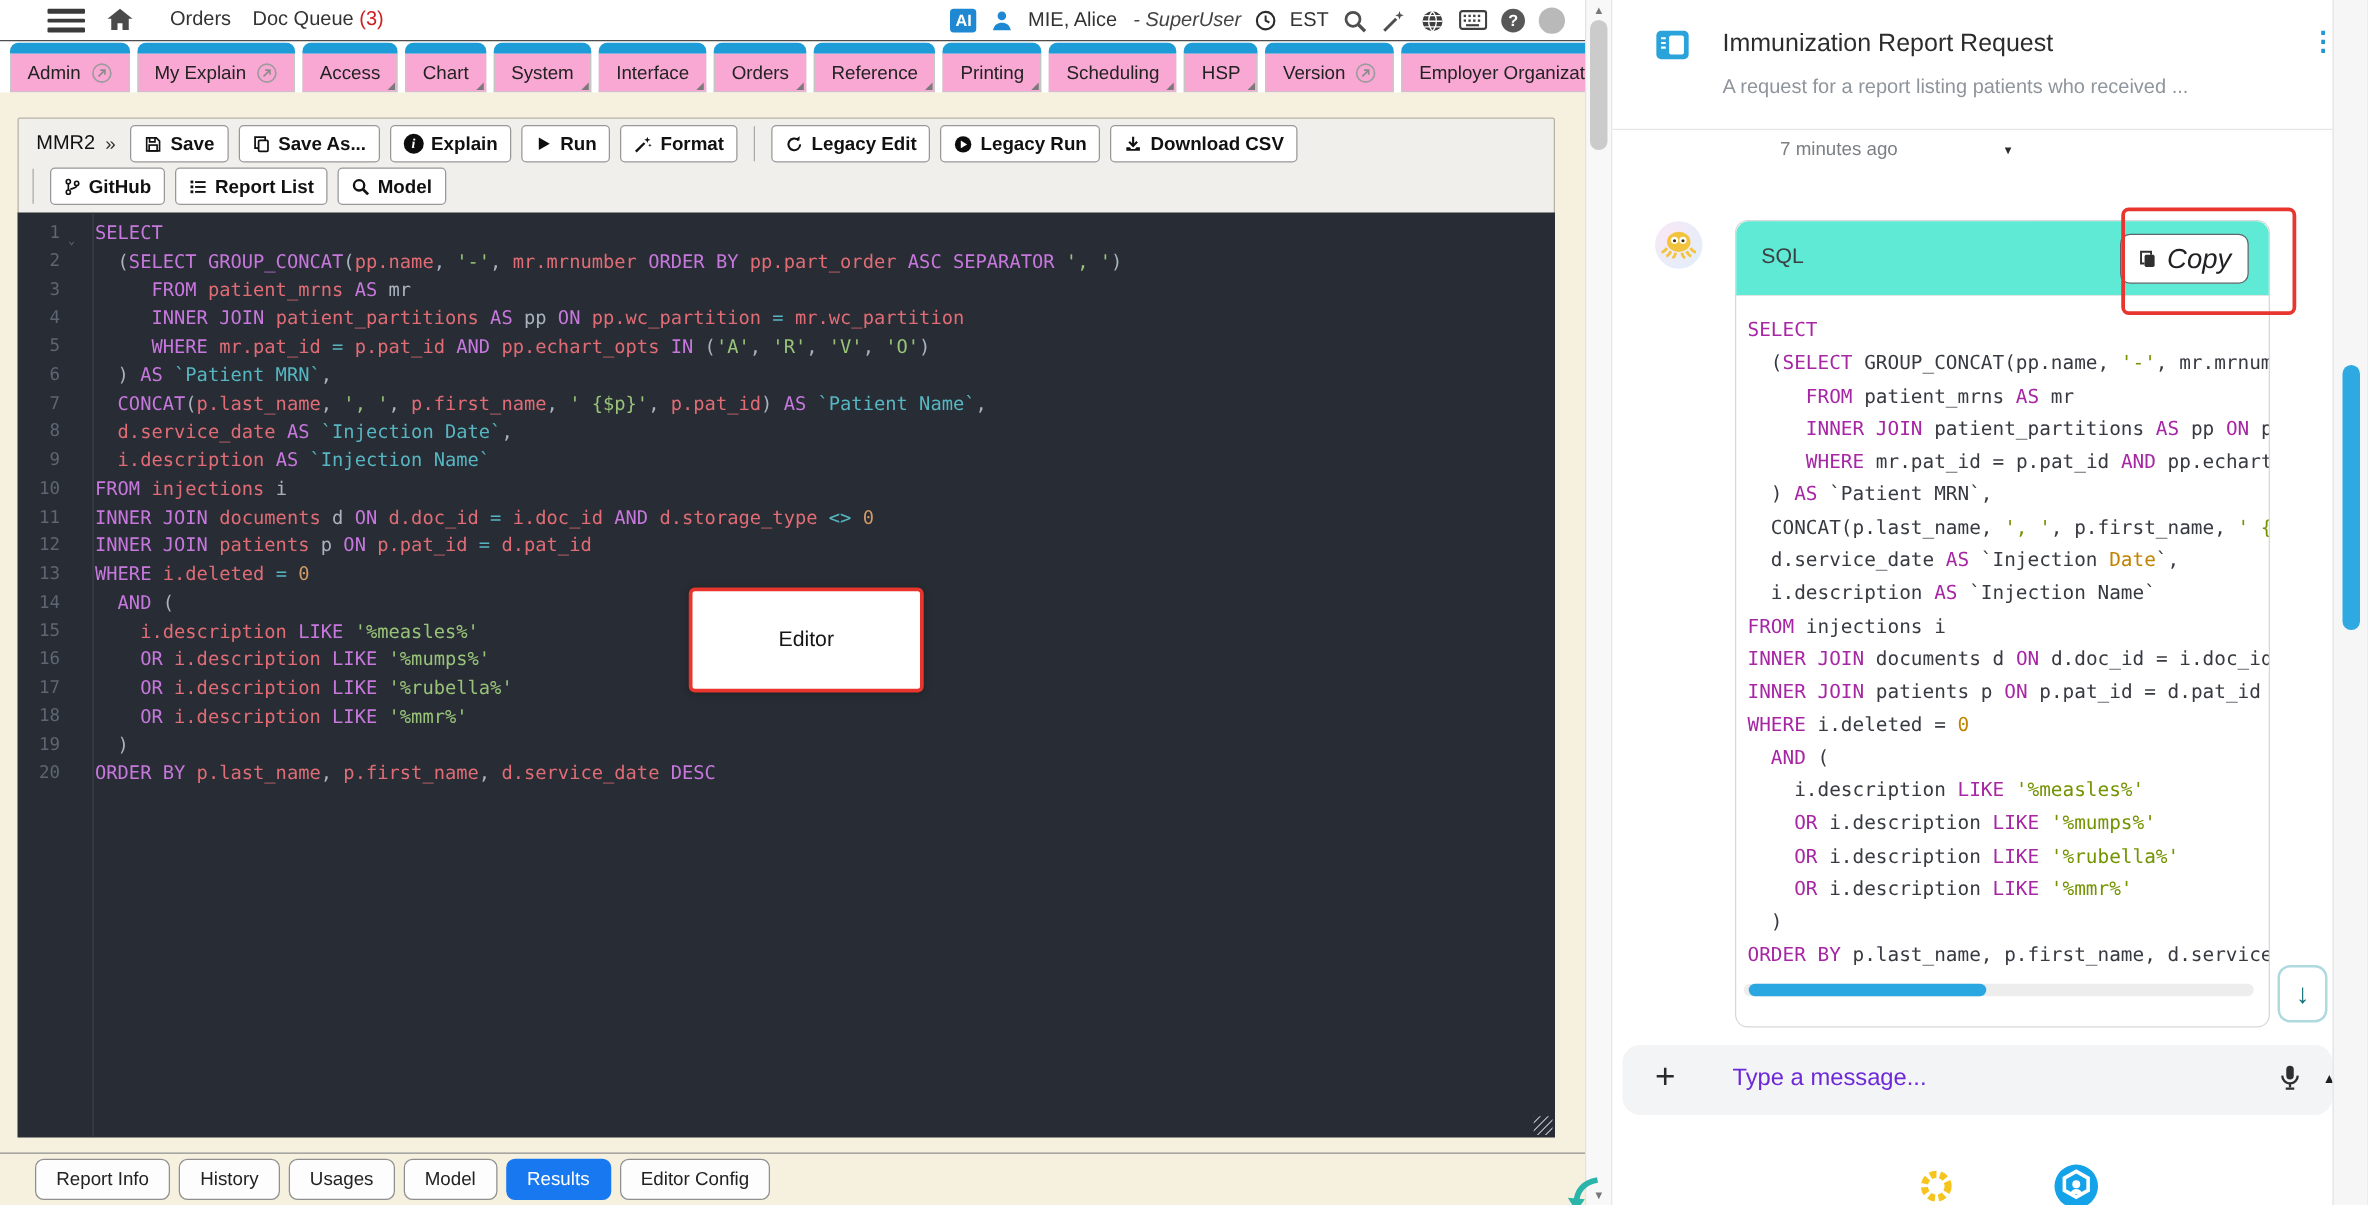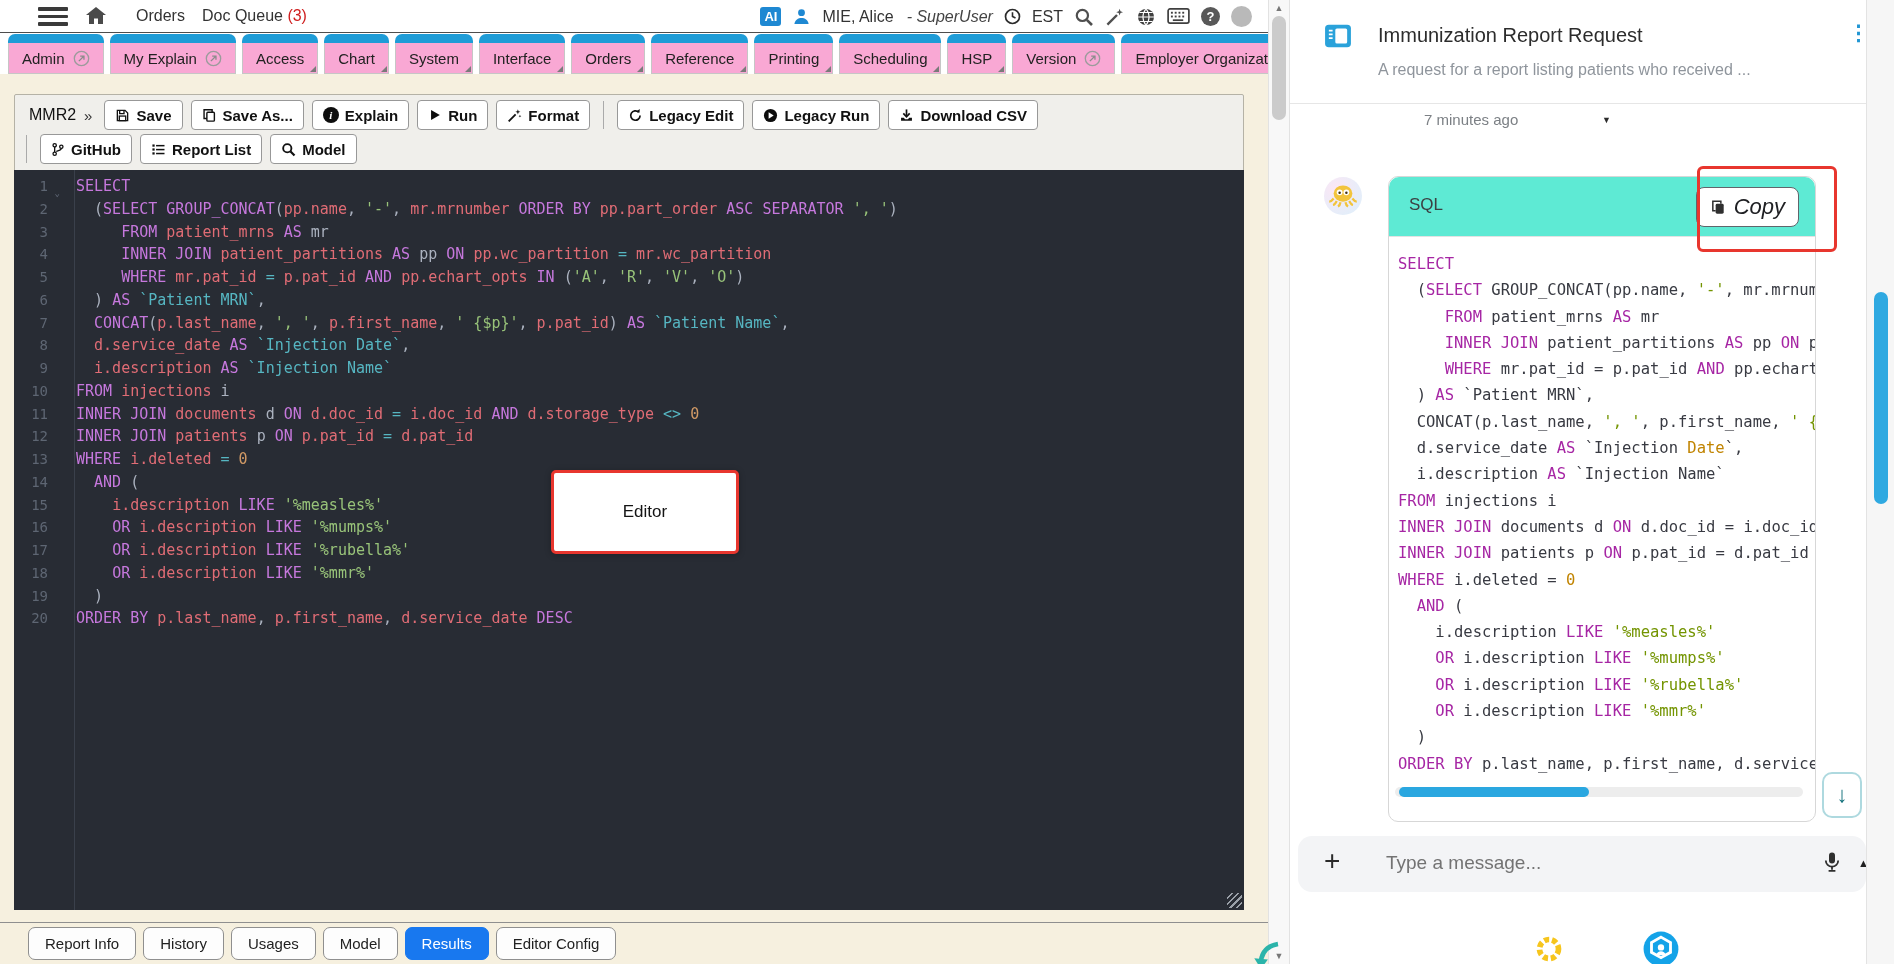--- a/index.html
+++ b/index.html
@@ -104,21 +104,21 @@
   .light .c-kw { color:#a626a4; } .light .c-rf, .light .c-id, .light .c-bt, .light .c-op { color:#383a42; }
   .light .c-st { color:#739400; } .light .c-nu, .light .c-ty { color:#c18401; }
   .hbar { position:absolute; left:6px; top:610px; width:408px; height:10px; background:#ededed; border-radius:5px; }
   .hthumb { position:absolute; left:4px; top:0; width:190px; height:10px; background:#2aa7e0; border-radius:5px; }
   .red-rect { position:absolute; border:3px solid #e8362e; border-radius:6px; }
   .downbtn { position:absolute; left:532px; top:772px; width:40px; height:46px; border:2px solid #aed9df;
              border-radius:10px; background:#fff; color:#15727c; font-size:22px; display:flex;
              align-items:center; justify-content:center; cursor:pointer; }
   .inputrow { position:absolute; left:8px; top:836px; width:568px; height:56px; background:#f3f4f6; border-radius:14px; }
   .plus { position:absolute; left:26px; top:9px; font-size:28px; font-weight:300; color:#2a2a2a; cursor:pointer; }
-  .placeholder { position:absolute; left:88px; top:16px; font-size:19px; color:#737373; }
+  .placeholder { position:absolute; left:88px; top:16px; font-size:19px; color:#6d28d9; }
   .mic { position:absolute; left:524px; top:15px; cursor:pointer; }
   .caret-up { position:absolute; left:560px; top:21px; font-size:11px; color:#1f1f1f; cursor:pointer; }
   .sun { position:absolute; left:240px; top:930px; cursor:pointer; }
   .bluec { position:absolute; left:352px; top:930px; cursor:pointer; }
 
   
   .wscroll { position:absolute; left:1866px; top:0; width:28px; height:964px; background:#f6f6f6;
              border-left:1px solid #e3e3e3; }
   .wthumb { position:absolute; left:7px; top:292px; width:14px; height:212px; background:#2fa9e1; border-radius:7px; }
   .teal { position:absolute; left:1250px; top:940px; }

